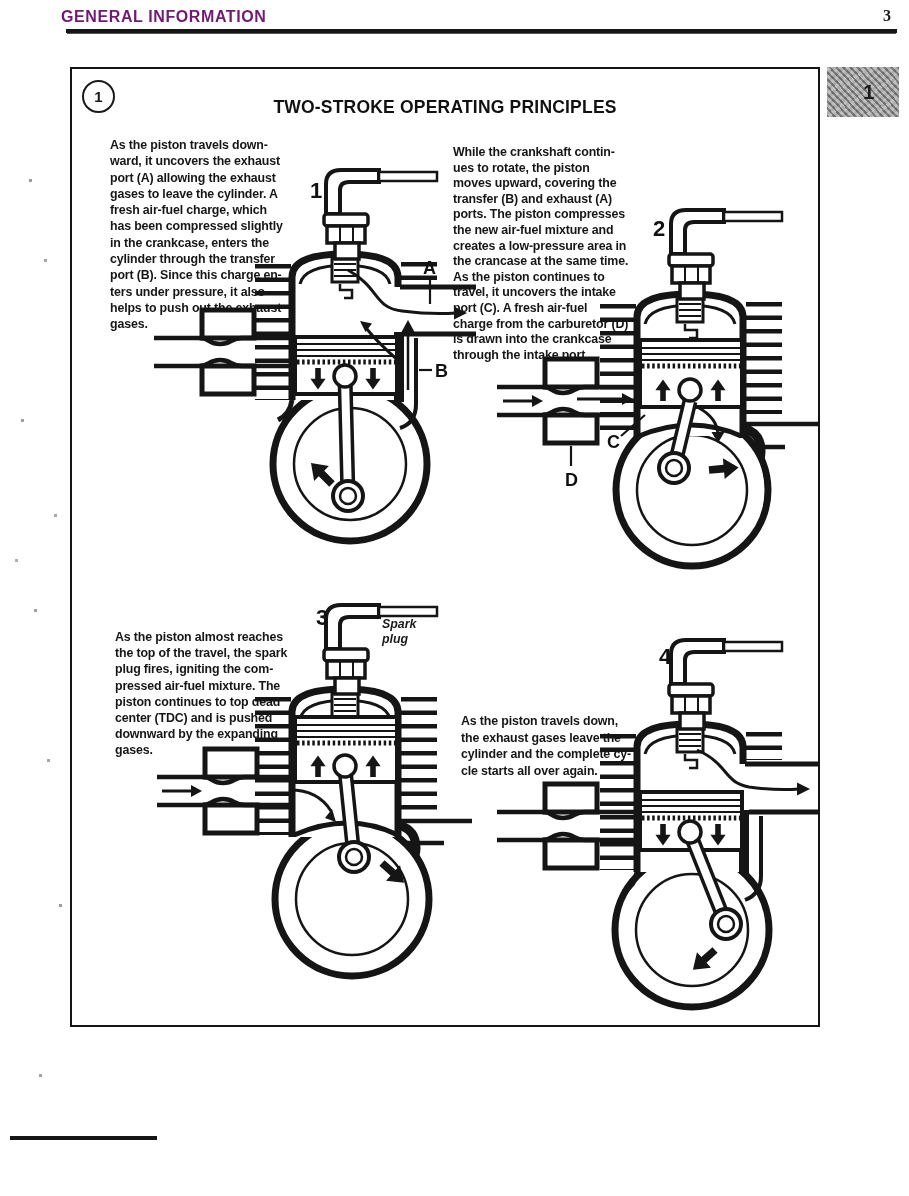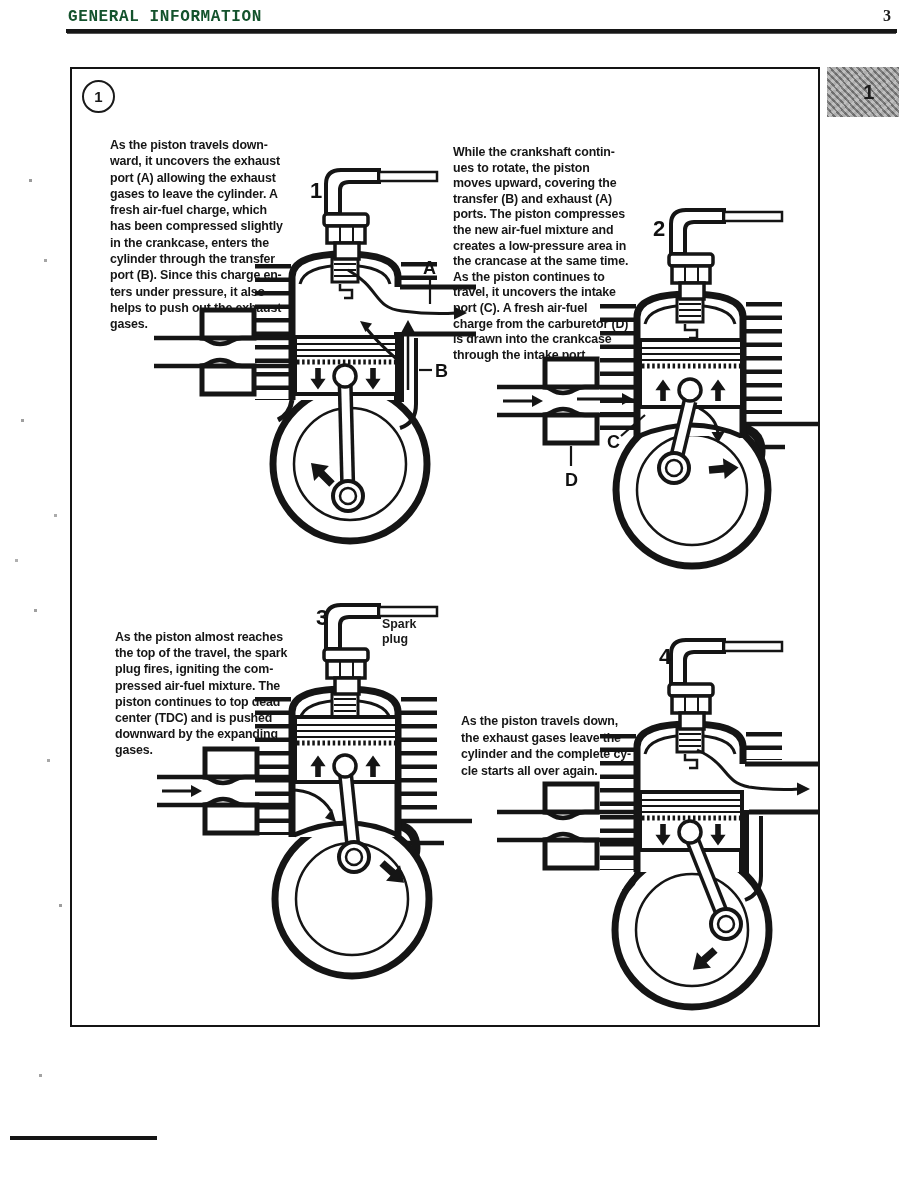--- a/index.html
+++ b/index.html
@@ -2,38 +2,38 @@
 <html><head>
 <meta charset="utf-8">
 <style>
   html,body{margin:0;padding:0;}
   body{
     width:909px;height:1196px;position:relative;background:#ffffff;
     font-family:"Liberation Sans",sans-serif;color:#1a1a1a;overflow:hidden;
   }
   .abs{position:absolute;}
   
-  .hdr-title{left:68px;top:8px;font-family:Liberation Mono, monospace;font-weight:700;
-    font-size:16px;letter-spacing:.6px;color:#14532d;}
+  .hdr-title{left:61px;top:8px;font-family:Liberation Sans, sans-serif;font-weight:700;
+    font-size:16px;letter-spacing:.6px;color:#701a75;}
   .hdr-page{right:18px;top:7px;font-family:"Liberation Serif",serif;font-weight:700;font-size:16px;}
   .hdr-rule{left:66px;top:29px;width:831px;height:4px;background:#161616;
     box-shadow:0 2px 0 -1px #555;}
   
   .frame{left:70px;top:67px;width:746px;height:956px;border:2.5px solid #141414;
     background:#fff;overflow:hidden;}
   .badge{left:10px;top:11px;width:29px;height:29px;border:2.2px solid #1a1a1a;border-radius:50%;
     text-align:center;line-height:29px;font-weight:700;font-size:15px;}
   .title{left:0;top:28px;width:100%;text-align:center;font-weight:800;font-size:17.5px;
     letter-spacing:.2px;color:#111;}
   .para{font-weight:700;font-size:12.4px;letter-spacing:-.15px;white-space:pre-line;color:#161616;}
   .p1{left:38px;top:68px;width:200px;line-height:16.3px;}
   .p2{left:381px;top:76px;width:208px;line-height:15.6px;}
   .p3{left:43px;top:560px;width:200px;line-height:16.2px;}
   .p4{left:389px;top:644px;width:200px;line-height:16.5px;}
-  .sparklabel{left:310px;top:548px;width:52px;font-weight:700;font-size:12.4px;line-height:15px;}
+  .sparklabel{left:310px;top:548px;width:52px;font-weight:700;font-size:12.4px;line-height:15px;font-style:italic;}
   
   .tab{left:827px;top:67px;width:72px;height:50px;
     background:
       repeating-linear-gradient(47deg,rgba(70,70,70,.55) 0 2px,rgba(190,190,190,.55) 2px 5px),
       repeating-linear-gradient(-41deg,#9a9a9a 0 3px,#c2c2c2 3px 6px);
     }
   .tab-num{position:absolute;left:58%;top:50%;transform:translate(-50%,-50%);
     font-weight:800;font-size:20px;color:#1c1c1c;}
   .footer-mark{left:10px;top:1136px;width:147px;height:4px;background:#151515;}
   .speckles{left:0;top:0;width:1px;height:1px;background:transparent;
@@ -77,20 +77,21 @@
 <div class="abs hdr-page">3</div>
 <div class="abs hdr-rule"></div>
 
 <div class="abs tab">
   <span class="tab-num">1</span>
 </div>
 
 <div class="abs frame">
 
   <div class="abs badge">1</div>
+  <div class="abs title">TWO-STROKE OPERATING PRINCIPLES</div>
 
   <div class="abs para p1">As the piston travels down-
 ward, it uncovers the exhaust
 port (A) allowing the exhaust
 gases to leave the cylinder. A
 fresh air-fuel charge, which
 has been compressed slightly
 in the crankcase, enters the
 cylinder through the transfer
 port (B). Since this charge en-

